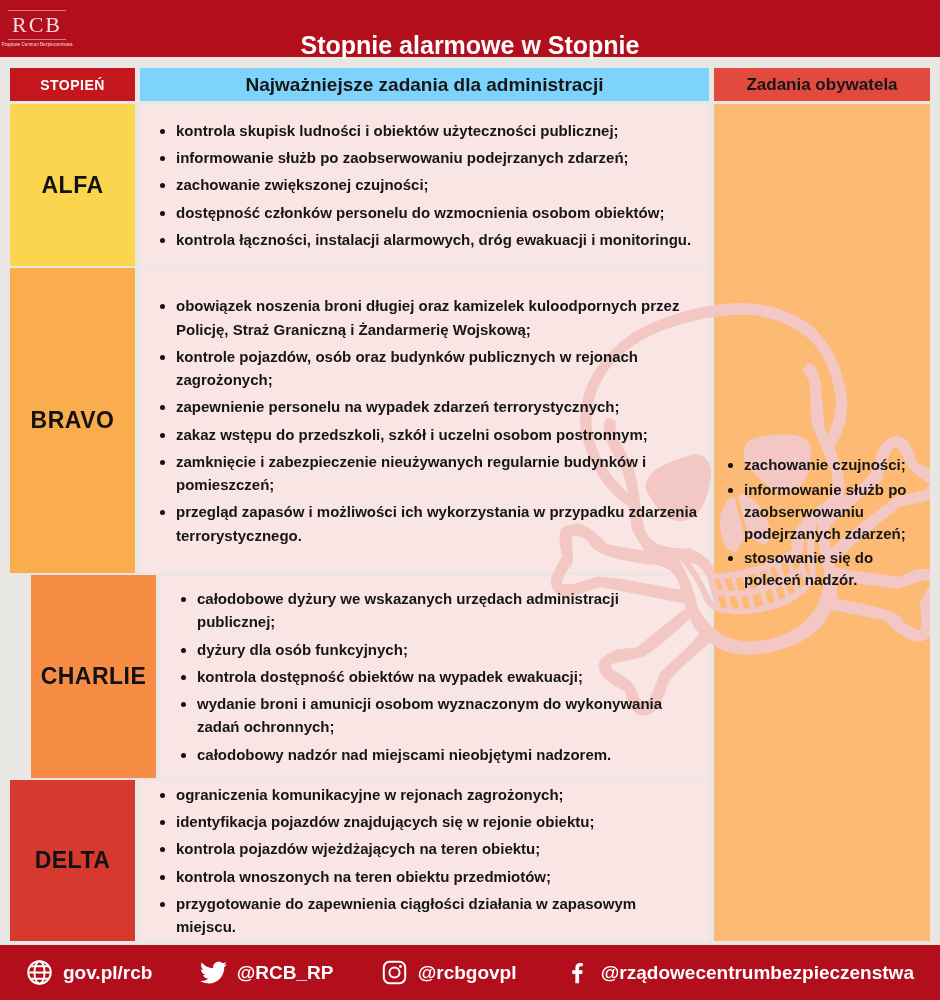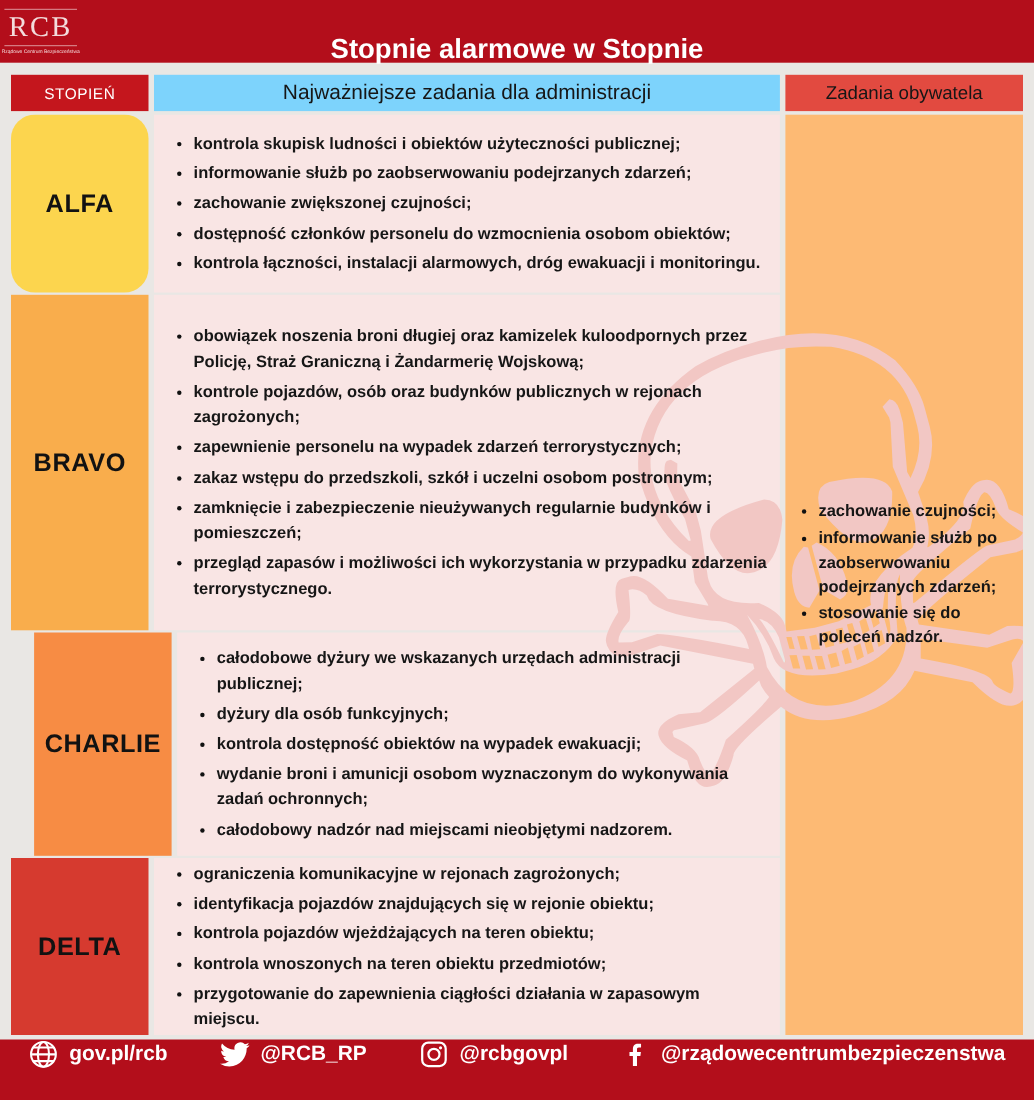--- a/index.html
+++ b/index.html
@@ -11,35 +11,35 @@
   }
 
   
   .topbar { position: absolute; top: 0; left: 0; width: 100%; height: 57px; background: #b30e1b; }
   .logo {
     position: absolute; left: 9px; top: 4px; width: 56px; height: 48px;
     display: flex; flex-direction: column; align-items: center; justify-content: center;
     color: #f3dcdc; text-align: center;
   }
   .logo-text {
-    font-family: "Liberation Serif", serif; font-size: 26px; letter-spacing: 2px;
+    font-family: "Liberation Serif", serif; font-size: 22px; letter-spacing: 2px;
     border-top: 1px solid rgba(255,255,255,.45); border-bottom: 1px solid rgba(255,255,255,.45);
     padding: 1px 4px;
   }
   .logo-sub { font-size: 4.5px; margin-top: 2px; white-space: nowrap; }
   .title {
     position: absolute; top: 0; left: 0; right: 0; height: 57px;
     display: flex; align-items: center; justify-content: center;
     color: #ffffff; font-size: 25px; font-weight: bold;
   }
 
   
   .table { position: absolute; top: 68px; left: 10px; width: 920px; }
   .thead { display: flex; gap: 5px; height: 33px; margin-bottom: 3px; }
-  .th { display: flex; align-items: center; justify-content: center; font-weight: normal; }
+  .th { display: flex; align-items: center; justify-content: center; font-weight: bold; }
   .th-level { width: 125px; background: #c4161d; color: #ffffff; font-size: 14px; letter-spacing: .5px; }
   .th-admin { flex: 1; background: #e24a40; color: #161616; font-size: 19px; }
   .th-citizen { width: 216px; background: #e24a40; color: #161616; font-size: 17px; }
 
   .tbody { display: flex; gap: 5px; position: relative; overflow: hidden; }
   .rows-col { flex: 1; display: flex; flex-direction: column; gap: 2px; }
   .trow { display: flex; gap: 5px; }
   .trow-0 { height: 162px; } .trow-1 { height: 305px; }
   .trow-2 { height: 203px; } .trow-3 { height: 161px; }
 
@@ -62,21 +62,21 @@
     position: absolute; z-index: 1; left: 495px; top: 140px;
     font-size: 520px; line-height: 1; color: #f2c7c4;
     transform: rotate(-15deg);
     font-family: "DejaVu Sans", sans-serif;
     pointer-events: none; user-select: none;
   }
 
   
   .footerbar {
     position: absolute; bottom: 0; left: 0; width: 100%; height: 55px; background: #b30e1b;
-    display: flex; align-items: flex-start; justify-content: space-between; padding: 0 26px;
+    display: flex; align-items: center; justify-content: space-between; padding: 0 26px;
   }
   .flink { display: flex; align-items: center; gap: 10px; color: #ffffff; font-weight: bold; font-size: 19px; }
   .ficon { display: flex; align-items: center; }
   .ficon svg { display: block; }
 </style>
 </head>
 <body>
 
 <div class="page">
 
@@ -94,21 +94,21 @@
       <div class="th th-admin" style="background-color: #7dd3fc;">Najważniejsze zadania dla administracji</div>
       <div class="th th-citizen" style="background-color: rgb(226, 74, 64);">Zadania obywatela</div>
     </div>
 
     <div class="tbody">
       <div class="watermark">☠</div>
 
       <div class="rows-col">
 
         <div class="trow trow-0">
-          <div class="level-cell" style="background-color: rgb(252, 213, 78); border-radius: 22px;">ALFA</div>
+          <div class="level-cell" style="background-color: rgb(252, 213, 78);">ALFA</div>
           <div class="tasks-cell" style="background-color: rgb(249, 229, 228); align-items: center;">
             <ul>
               <li>kontrola skupisk ludności i obiektów użyteczności publicznej;</li>
               <li>informowanie służb po zaobserwowaniu podejrzanych zdarzeń;</li>
               <li>zachowanie zwiększonej czujności;</li>
               <li>dostępność członków personelu do wzmocnienia osobom obiektów;</li>
               <li>kontrola łączności, instalacji alarmowych, dróg ewakuacji i monitoringu.</li>
             </ul>
           </div>
         </div>

